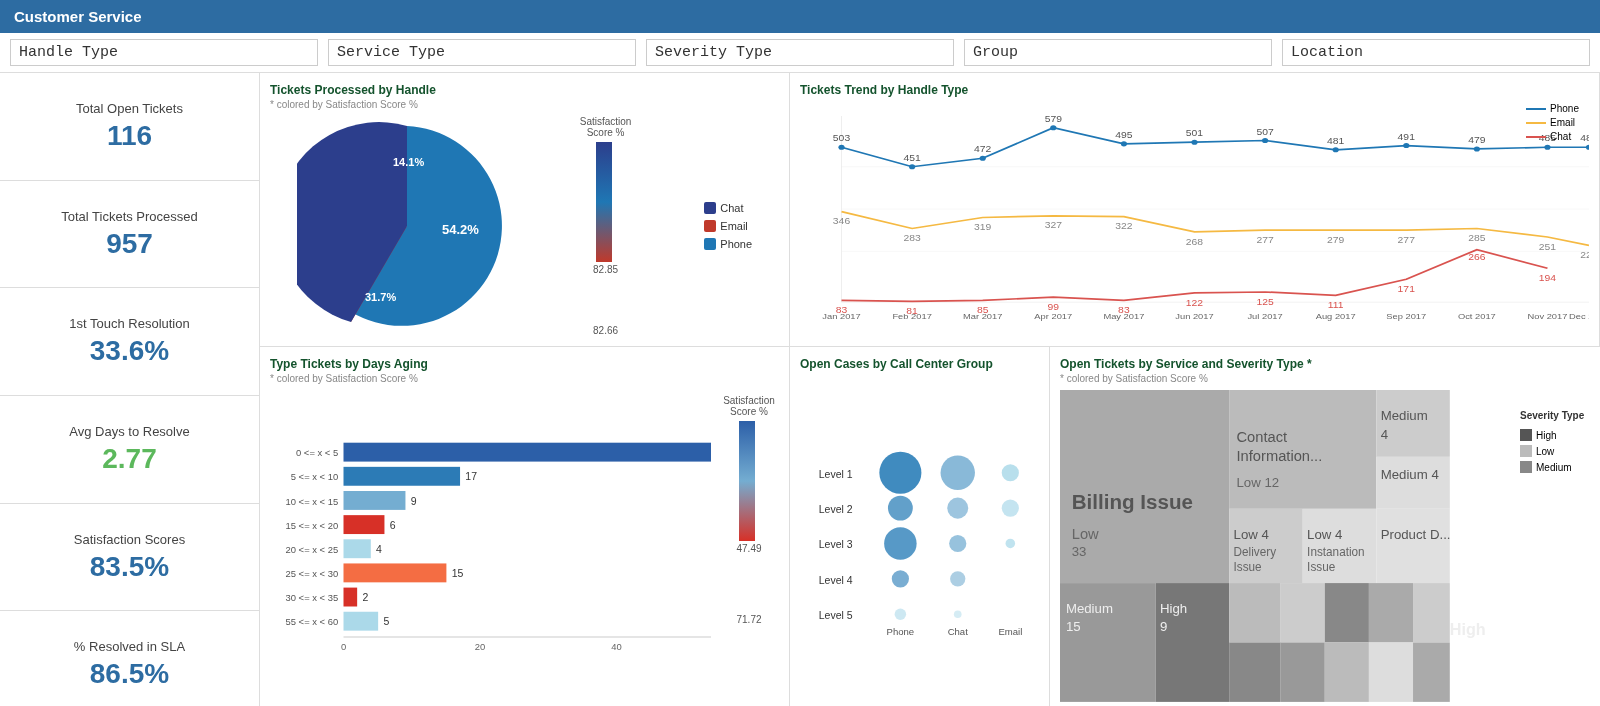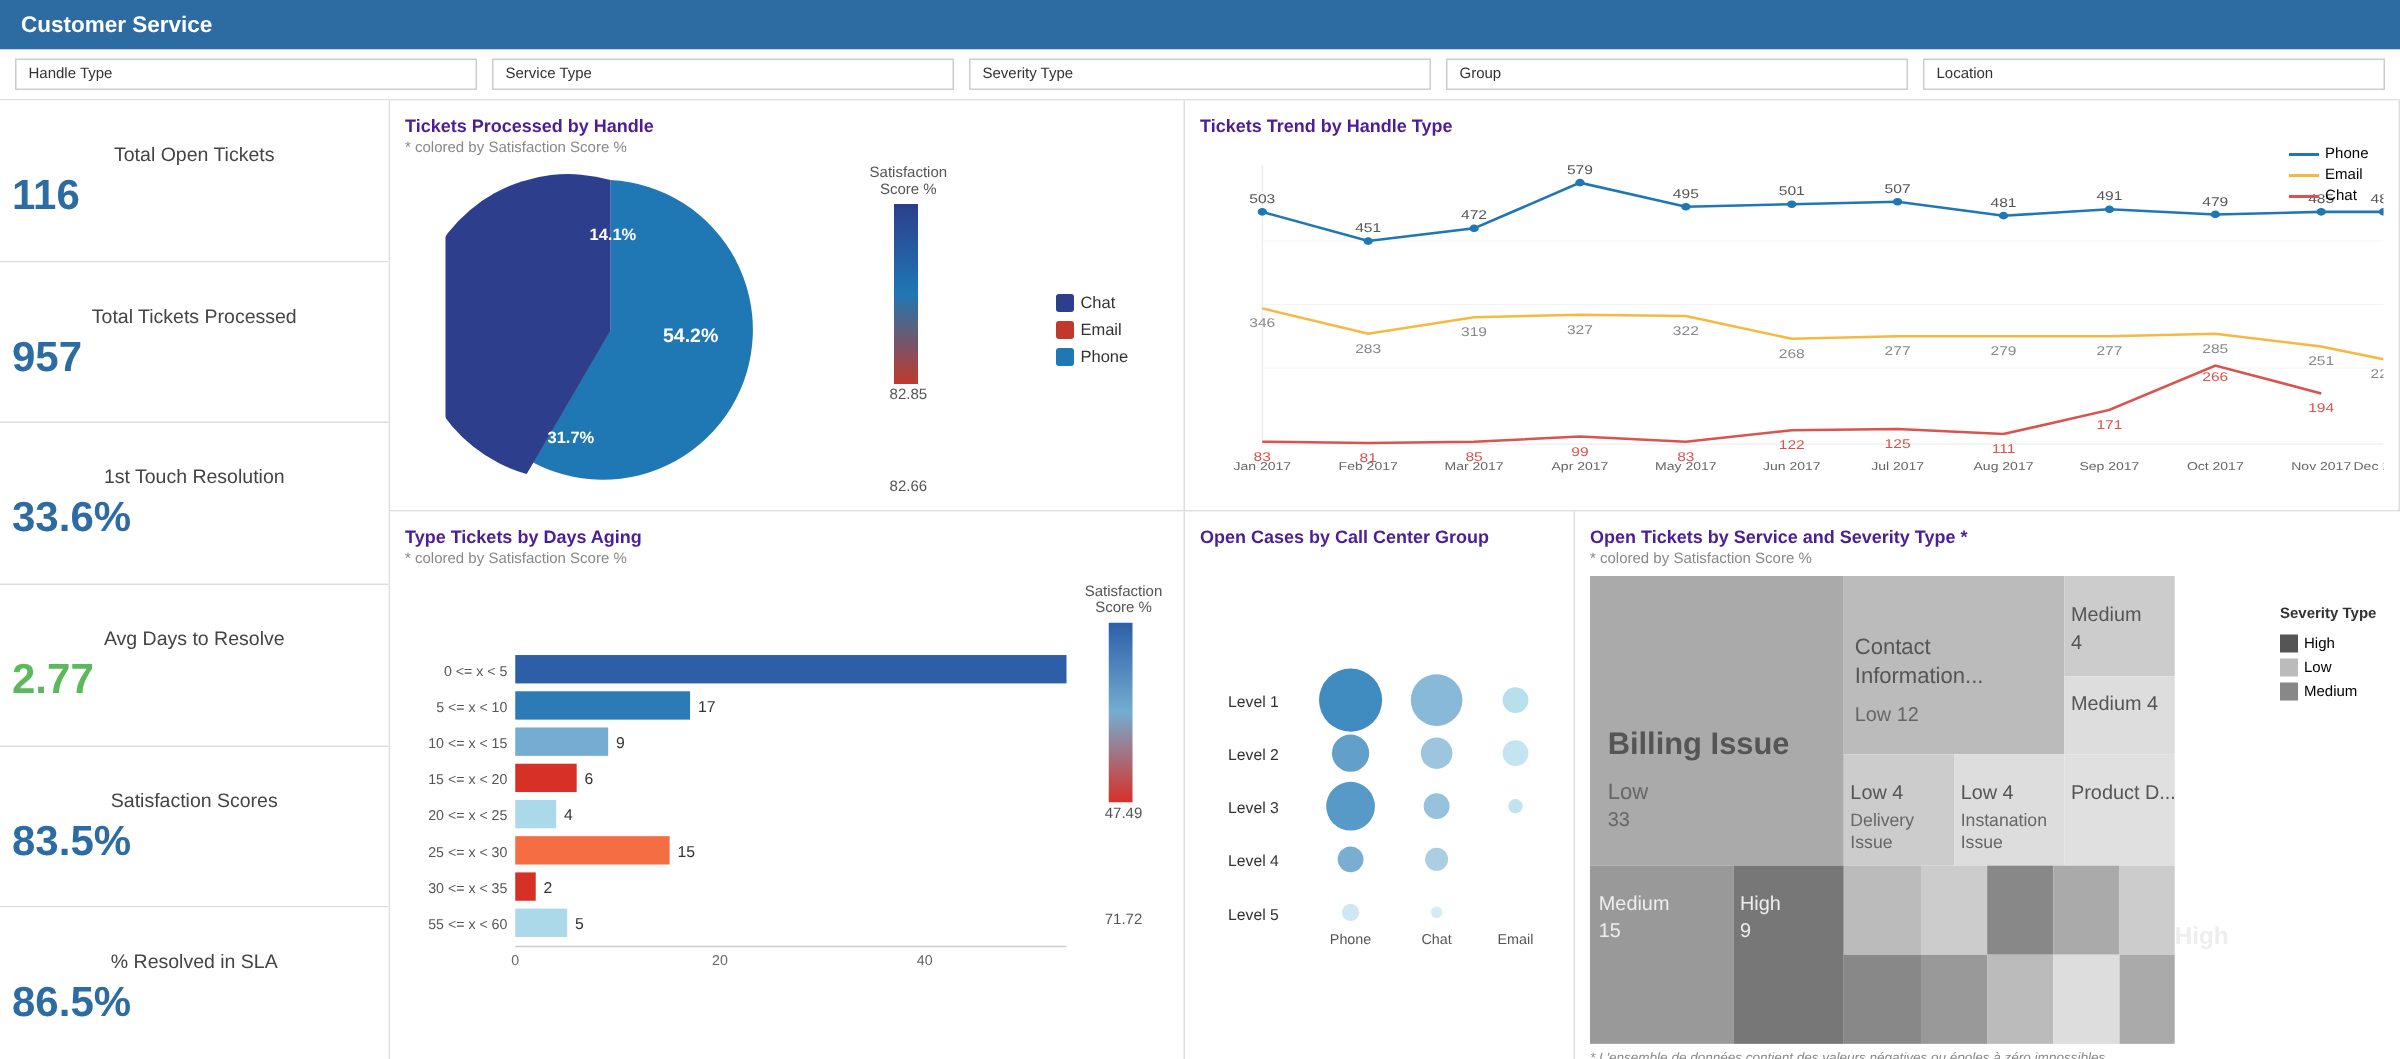--- a/index.html
+++ b/index.html
@@ -17,24 +17,25 @@
       display: flex;
       background: white;
       border-bottom: 1px solid #ddd;
       padding: 6px 10px;
       gap: 10px;
     }
     .filter-item {
       flex: 1;
       border: 1px solid #ccc;
       padding: 4px 8px;
-      font-size: 10px;
+      font-size: 15px;
       color: #333;
       background: white;
       cursor: pointer;
+      font-family: Liberation Mono, monospace;
     }
 
     .main-layout {
       display: flex;
       height: calc(706px - 60px);
     }
 
     .left-panel {
       width: 260px;
       display: flex;
@@ -42,20 +43,21 @@
       background: #f5f5f5;
       border-right: 1px solid #ddd;
     }
 
     .kpi-card {
       flex: 1;
       background: white;
       border-bottom: 1px solid #ddd;
       display: flex;
       flex-direction: column;
+      align-items: center;
       justify-content: center;
       padding: 8px;
     }
     .kpi-label {
       font-size: 13px;
       color: #444;
       text-align: center;
       margin-bottom: 4px;
     }
     .kpi-value {
@@ -86,21 +88,21 @@
       background: white;
       border-right: 1px solid #ddd;
       padding: 10px;
       display: flex;
       flex-direction: column;
     }
 
     .chart-title {
       font-size: 12px;
       font-weight: bold;
-      color: #4c1d95;
+      color: #14532d;
       margin-bottom: 2px;
     }
     .chart-subtitle {
       font-size: 10px;
       color: #888;
       margin-bottom: 6px;
     }
 
     
     .pie-box {

